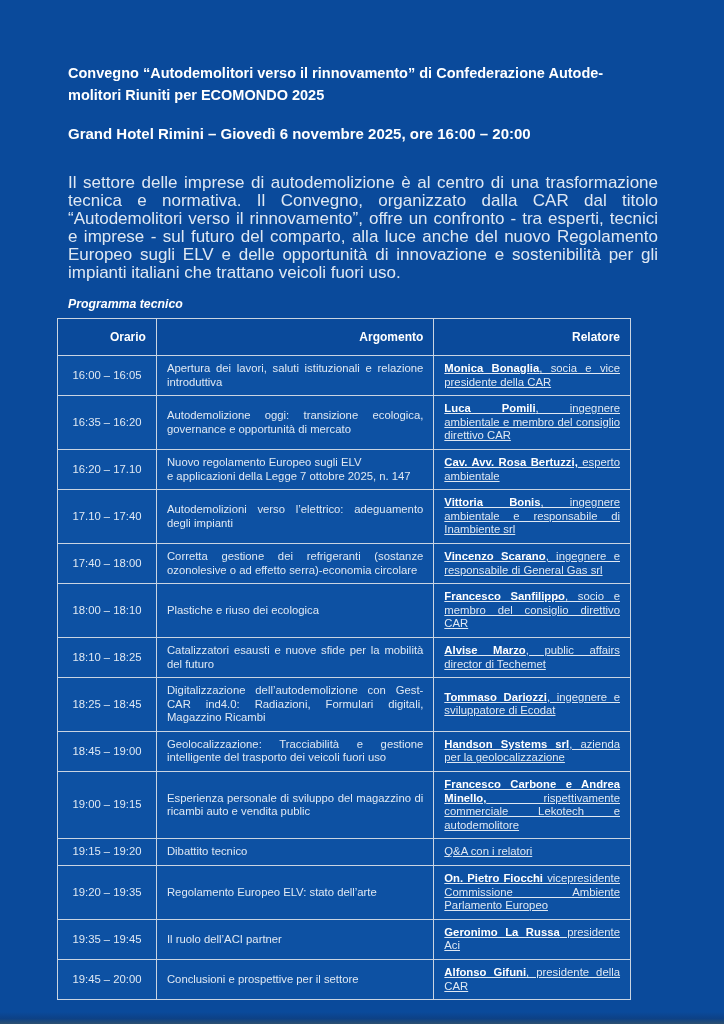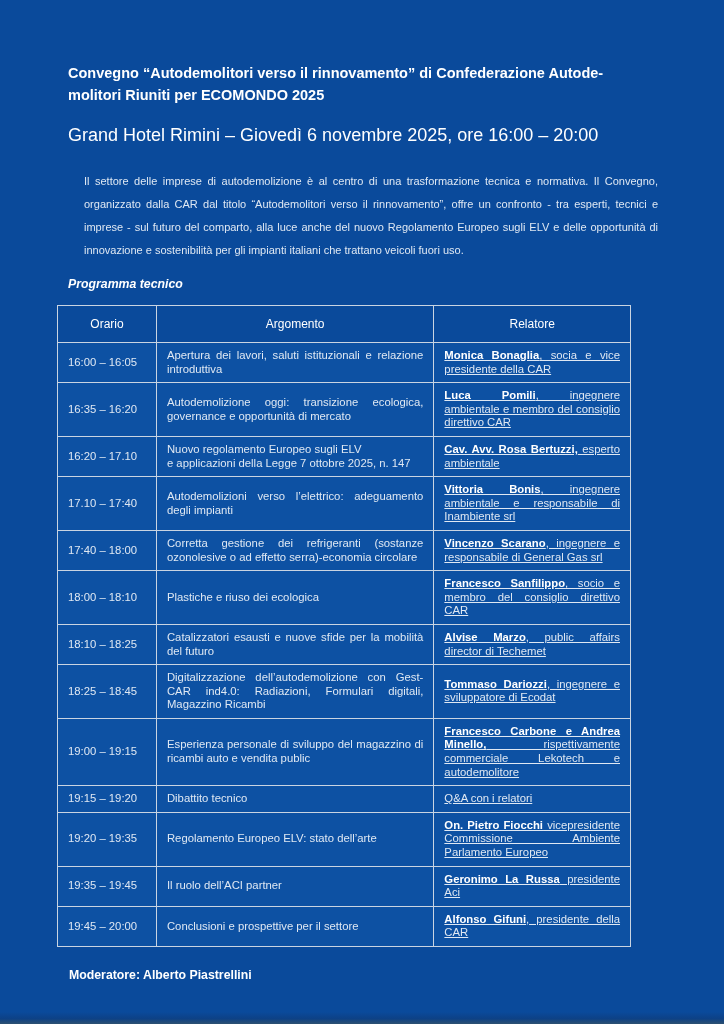--- a/index.html
+++ b/index.html
@@ -24,55 +24,54 @@
     background:var(--page-bg);
     overflow:hidden;
   }
   .content{padding:63px 66px 0 68px;}
   .title{
     font-size:14.5px;font-weight:bold;color:var(--bold);
     line-height:21.5px;white-space:pre-line;
     margin-bottom:19px;
   }
   .subtitle{
-    font-size:18px;font-weight:normal;color:var(--bold);
-    margin-bottom:24px;
+    font-size:15px;font-weight:bold;color:var(--bold);
+    margin-bottom:32px;
   }
   .intro{
-    font-size:11px;line-height:23px;
+    font-size:17px;line-height:18px;
     text-align:justify;
     margin-bottom:15px;
-    margin-left:16px;
   }
   .section-label{
     font-size:12.3px;font-weight:bold;font-style:italic;color:var(--bold);
-    margin-bottom:14px;
+    margin-bottom:7px;
   }
   table.program{
     border-collapse:collapse;
     width:574px;
     margin-left:-11px;
   }
   table.program th, table.program td{
     border:1px solid var(--border);
     vertical-align:middle;
   }
   table.program th{
     background:var(--page-bg);
     color:var(--bold);
-    font-size:12px;font-weight:normal;text-align:center;
+    font-size:12px;font-weight:bold;text-align:right;
     padding:11px 10px;
   }
   table.program td{
     background:var(--cell-bg);
     font-size:11.3px;line-height:13.6px;
     padding:6px 10px;
   }
   .col-time{width:99px;}
-  td.col-time{white-space:nowrap;}
+  td.col-time{white-space:nowrap;text-align:center;}
   .col-topic{width:278px;}
   td.col-topic{text-align:justify;white-space:pre-line;}
   .col-speaker{width:197px;}
   td.col-speaker{text-align:justify;text-decoration:underline;}
   .b{font-weight:bold;color:var(--bold);}
   .moderator{
     font-size:12.3px;font-weight:bold;color:var(--bold);
     margin-top:21px;
     margin-left:1px;
   }
@@ -163,20 +162,27 @@
   </tr>
 
   <tr>
     <td class="col-time">18:25 – 18:45</td>
     <td class="col-topic">Digitalizzazione dell’autodemolizione con Gest-CAR ind4.0: Radiazioni, Formulari digitali, Magazzino Ricambi</td>
     <td class="col-speaker">
       <span></span><span class="b">Tommaso Dariozzi</span><span>, ingegnere e sviluppatore di Ecodat</span>
     </td>
   </tr>
 
+  <tr>
+    <td class="col-time">18:45 – 19:00</td>
+    <td class="col-topic">Geolocalizzazione: Tracciabilità e gestione intelligente del trasporto dei veicoli fuori uso</td>
+    <td class="col-speaker">
+      <span></span><span class="b">Handson Systems srl</span><span>, azienda per la geolocalizzazione</span>
+    </td>
+  </tr>
 
   <tr>
     <td class="col-time">19:00 – 19:15</td>
     <td class="col-topic">Esperienza personale di sviluppo del magazzino di ricambi auto e vendita public</td>
     <td class="col-speaker">
       <span></span><span class="b">Francesco Carbone e Andrea Minello,</span><span> rispettivamente commerciale Lekotech e autodemolitore</span>
     </td>
   </tr>
 
   <tr>

